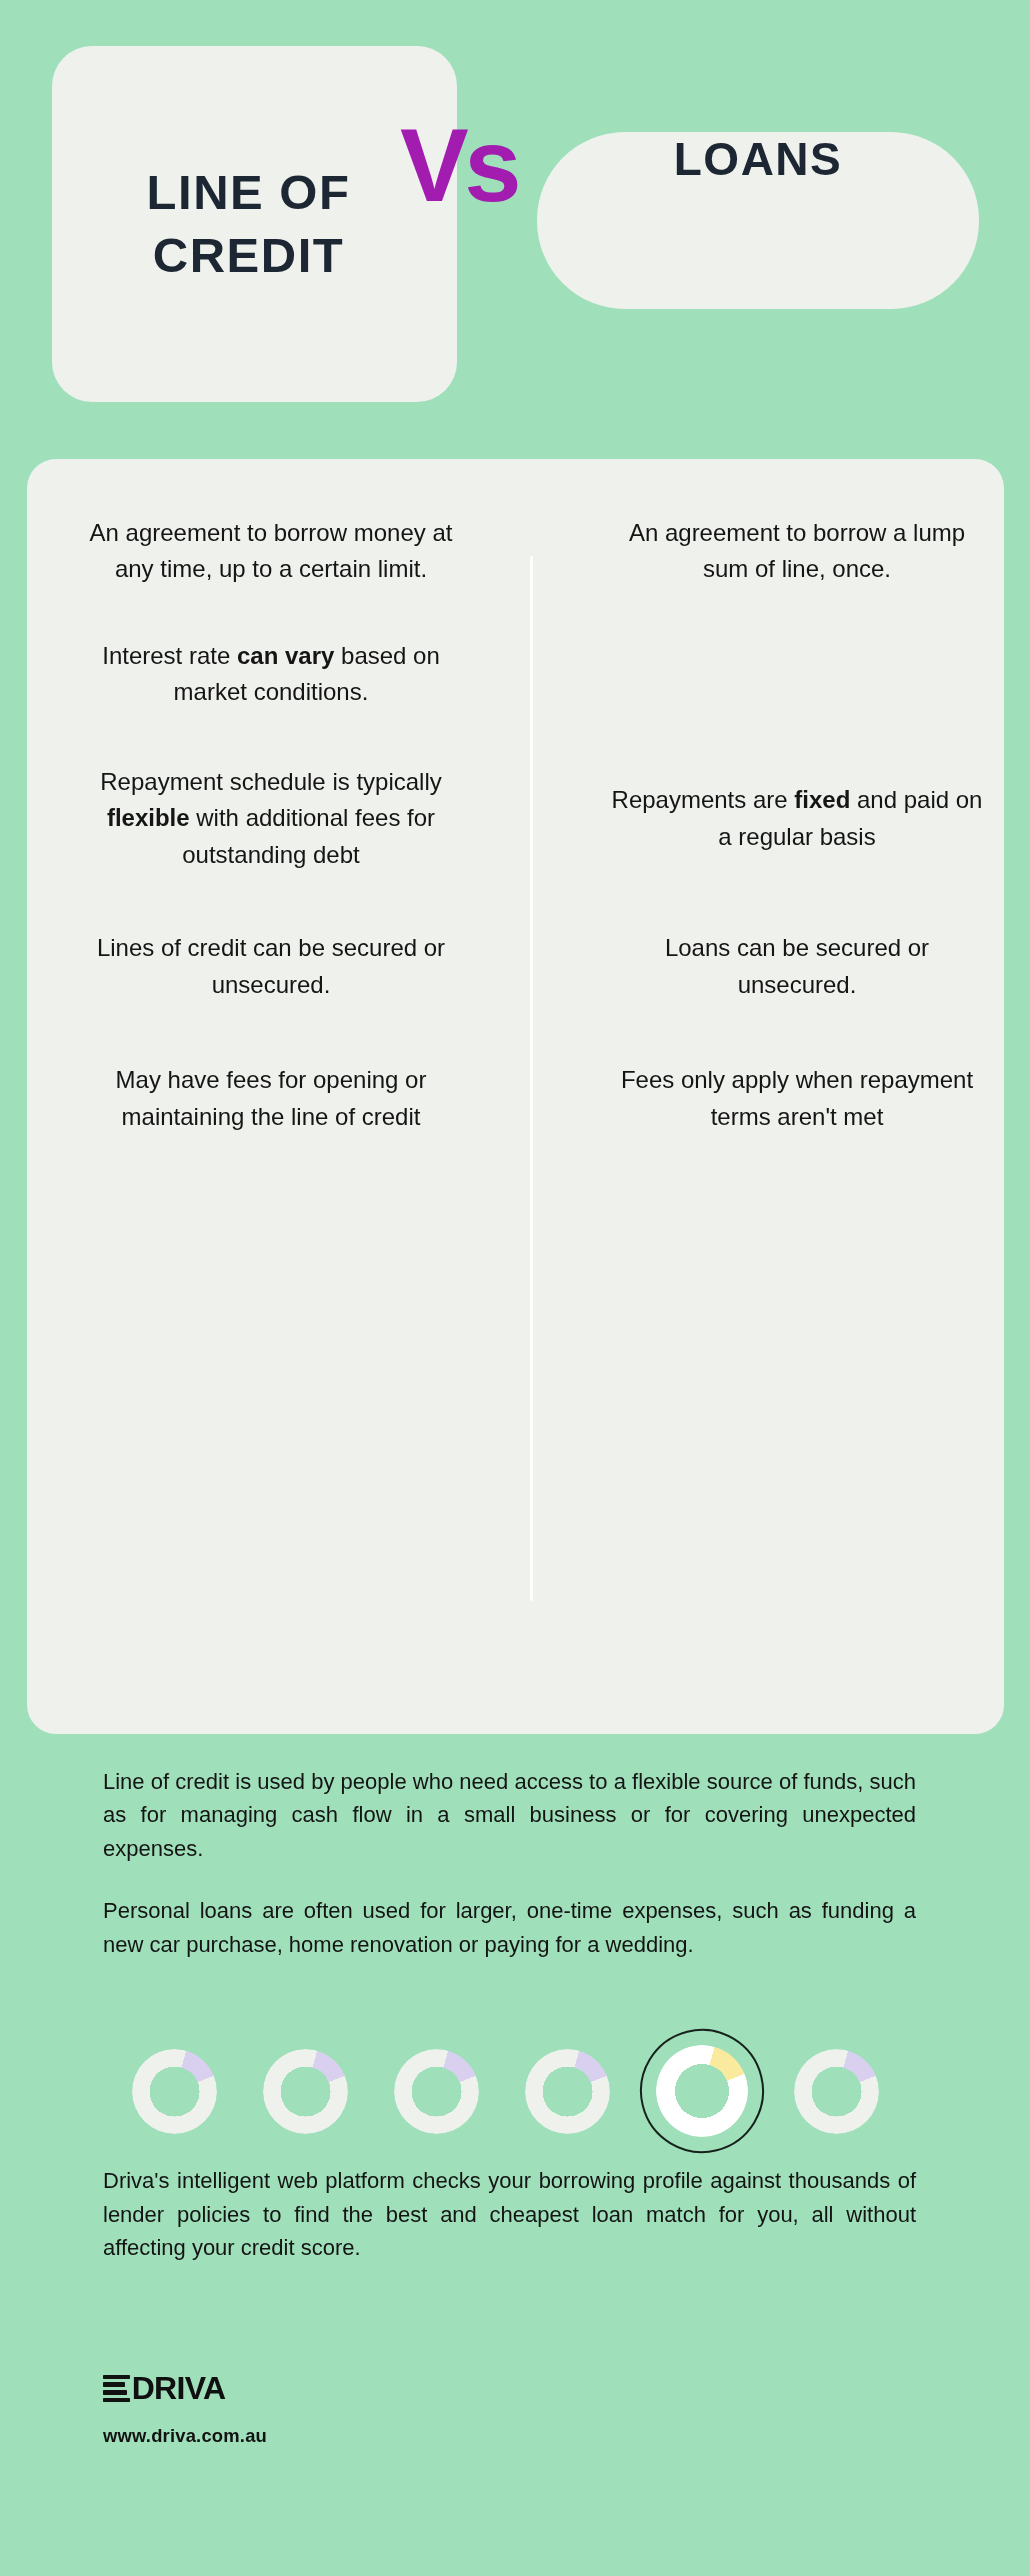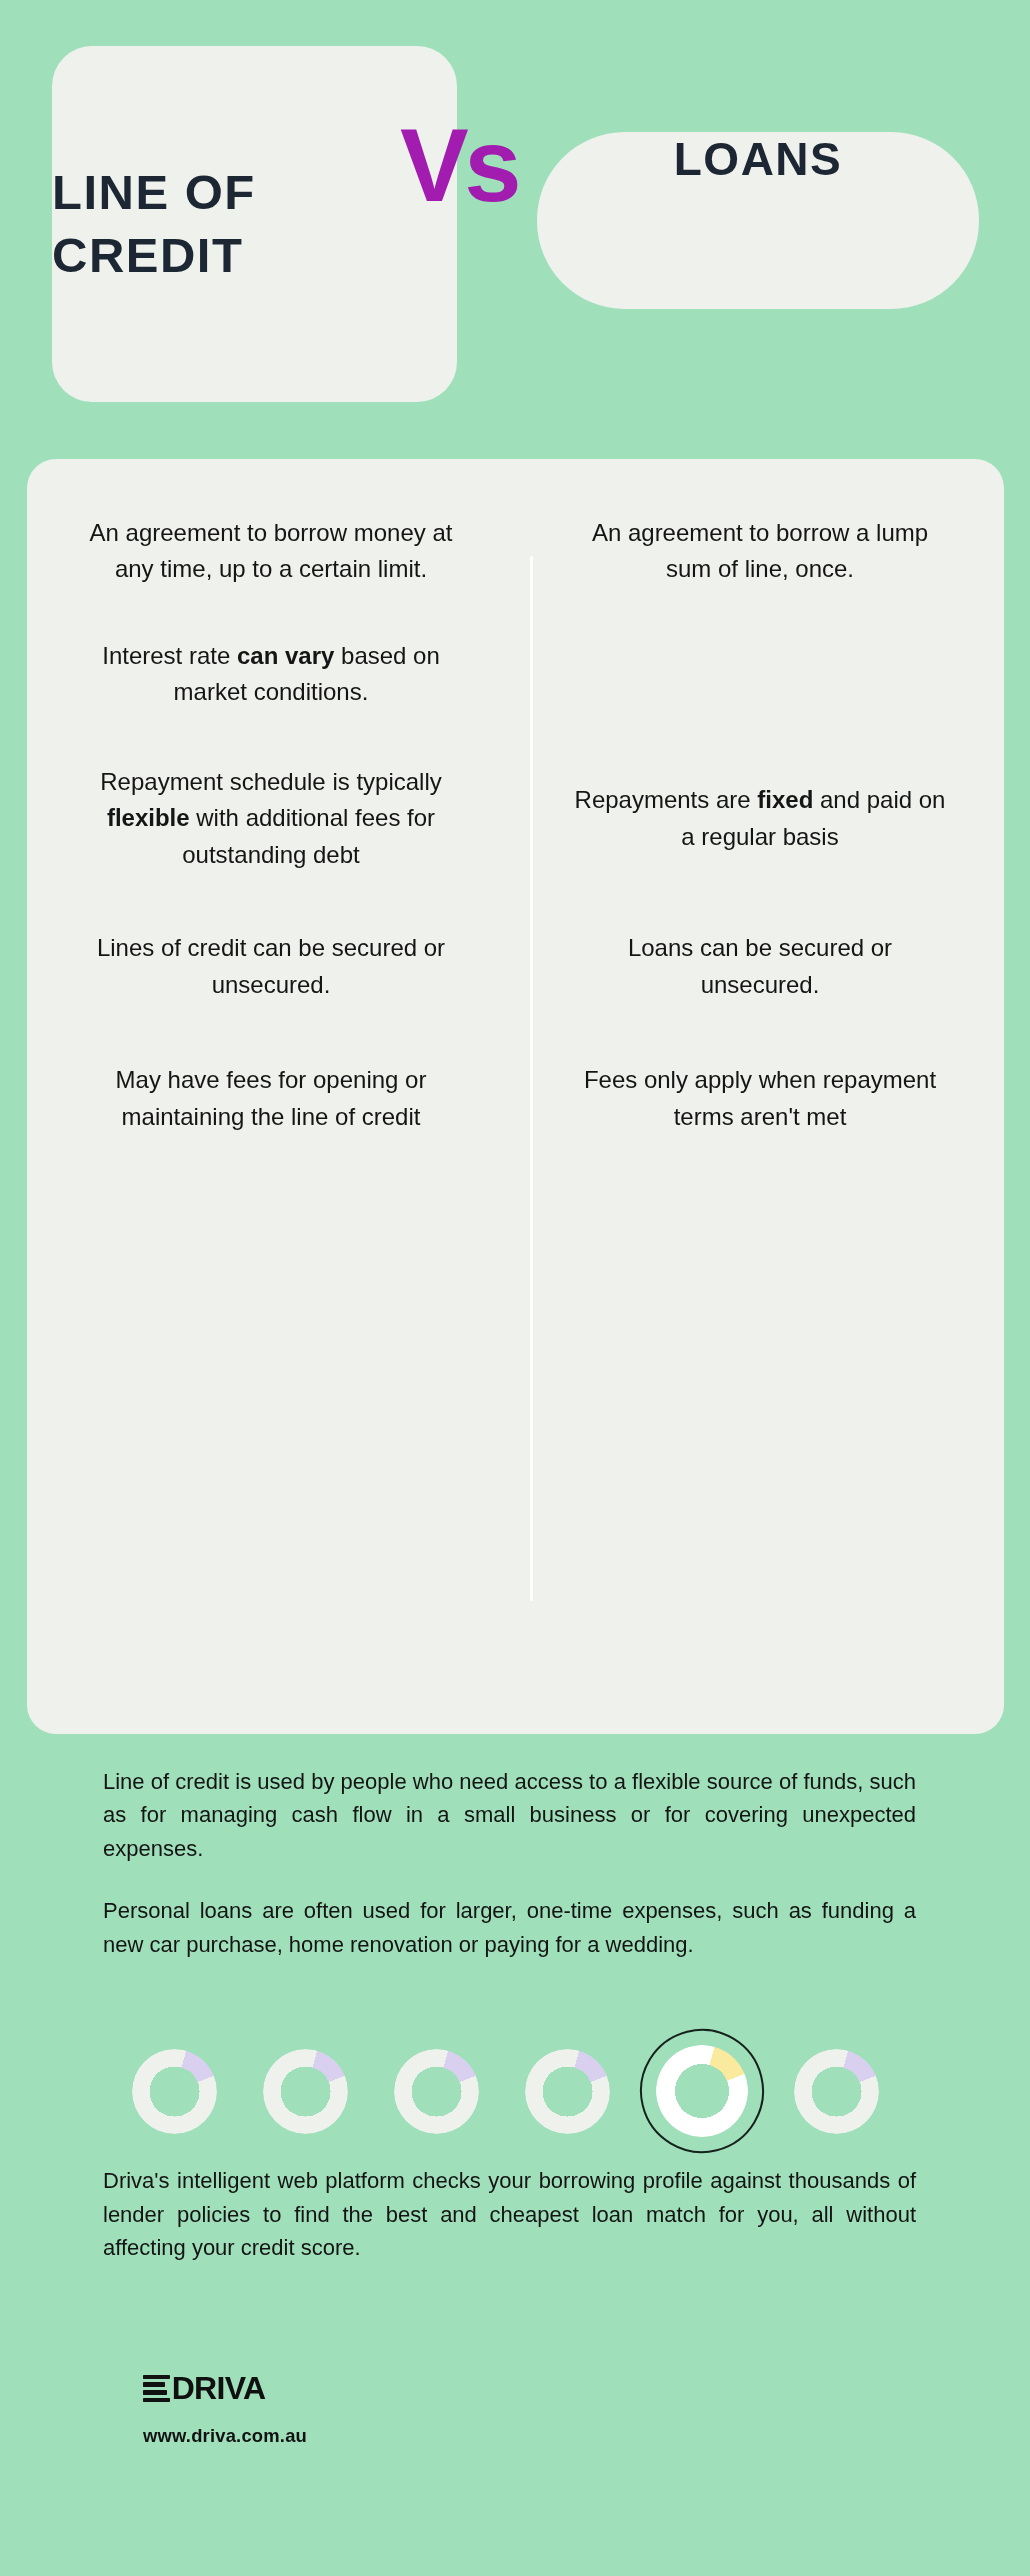--- a/index.html
+++ b/index.html
@@ -39,21 +39,21 @@
     align-items: center;
     justify-content: center;
     z-index: 1;
   }
 
   .hdr-card-left .hdr-text {
     font-size: 49px;
     font-weight: bold;
     letter-spacing: 1.5px;
     color: #1c2733;
-    text-align: left;
+    text-align: center;
     line-height: 1.28;
     padding-right: 12px;
   }
 
   .hdr-card-right {
     position: absolute;
     left: 537px;
     top: 132px;
     width: 442px;
     height: 177px;
@@ -109,20 +109,21 @@
   .rows {
     position: absolute;
     left: 26.5px;
     top: 515px;
     width: 977px;
   }
 
   .crow {
     display: flex;
     width: 977px;
+    gap: 37px;
   }
 
   .ccell {
     flex: 0 0 489px;
     text-align: center;
     color: #151515;
     font-size: 24px;
     line-height: 1.52;
     padding: 0 46px;
   }
@@ -193,21 +194,20 @@
     border-left-color: rgba(23,33,28,0.85);
     transform: rotate(-14deg);
   }
 
   
   .footer {
     position: absolute;
     left: 103px;
     top: 2370px;
     width: 515px;
-    margin-left: 40px;
   }
 
   .logo-row {
     display: flex;
     align-items: center;
     height: 37px;
   }
 
   .logo-mark {
     display: flex;

